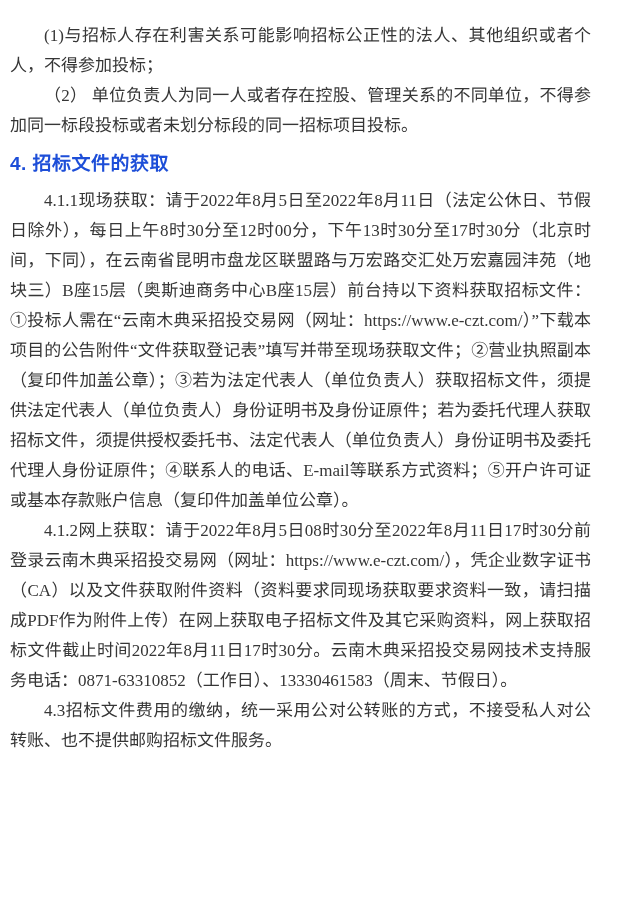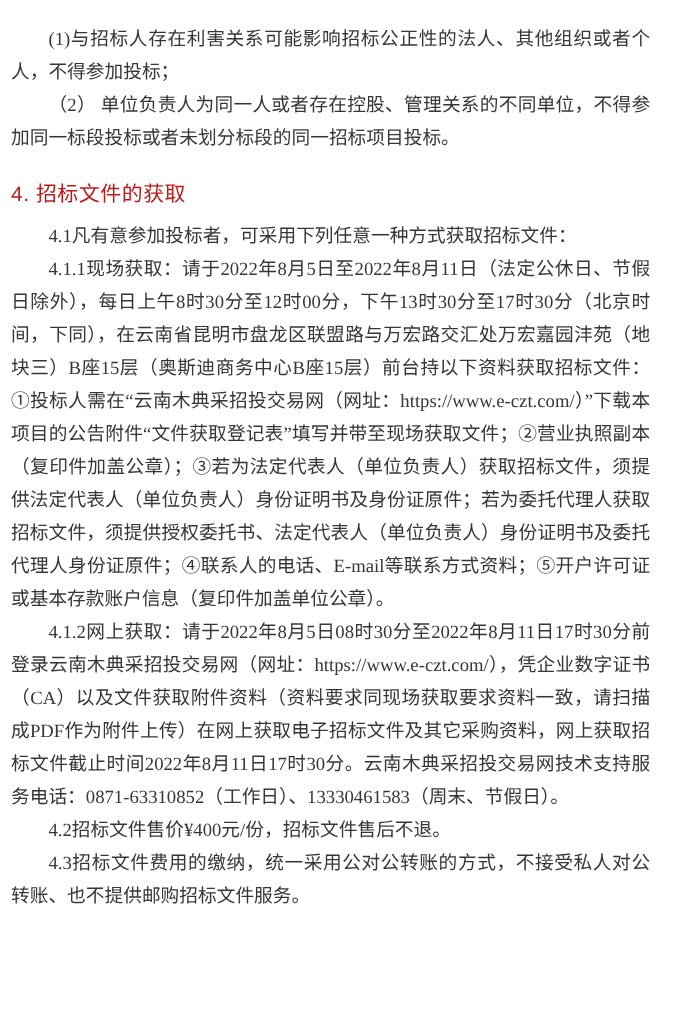--- a/index.html
+++ b/index.html
@@ -31,40 +31,38 @@
     text-justify: inter-ideograph;
   }
   p.body {
     margin: 0;
     text-indent: 2em;
     word-break: break-word;
     overflow-wrap: break-word;
     white-space: normal;
   }
   h2.heading {
-    margin: 21px 0 6px 0;
+    margin: 7px 0 6px 0;
     font-size: 19px;
     line-height: 32px;
-    font-weight: normal;
-    color: #b91c1c;
+    font-weight: bold;
+    color: #1d4ed8;
     text-indent: 0;
     font-family: "Liberation Sans", "DejaVu Sans", sans-serif;
     letter-spacing: 0.5px;
   }
   span.u {
     text-underline-offset: 3px;
   }
 </style>
 </head>
 <body>
 
 <div class="page">
   <div class="doc">
       <p class="body"><span>(1)与招标人存在利害关系可能影响招标公正性的法人、其他组织或者个人，不得参加投标；</span></p>
       <p class="body"><span>（2） 单位负责人为同一人或者存在控股、管理关系的不同单位，不得参加同一标段投标或者未划分标段的同一招标项目投标。</span></p>
       <h2 class="heading"><span>4. 招标文件的获取</span></h2>
-      <p class="body"><span>4.1凡有意参加投标者，可采用下列任意一种方式获取招标文件：</span></p>
       <p class="body"><span>4.1.1现场获取：请于</span><span class="u">2022</span><span>年</span><span class="u">8</span><span>月</span><span class="u">5</span><span>日至</span><span class="u">2022</span><span>年</span><span class="u">8</span><span>月</span><span class="u">11</span><span>日（法定公休日、节假日除外），每日上午8时30分至12时00分，下午13时30分至17时30分（北京时间，下同），在云南省昆明市盘龙区联盟路与万宏路交汇处万宏嘉园沣苑（地块三）B座15层（奥斯迪商务中心B座15层）前台持以下资料获取招标文件：①投标人需在“云南木典采招投交易网（网址：https://www.e-czt.com/）”下载本项目的公告附件“文件获取登记表”填写并带至现场获取文件；②营业执照副本（复印件加盖公章）；③若为法定代表人（单位负责人）获取招标文件，须提供法定代表人（单位负责人）身份证明书及身份证原件；若为委托代理人获取招标文件，须提供授权委托书、法定代表人（单位负责人）身份证明书及委托代理人身份证原件；④联系人的电话、E-mail等联系方式资料；⑤开户许可证或基本存款账户信息（复印件加盖单位公章）。</span></p>
       <p class="body"><span>4.1.2网上获取：请于2022年8月5日08时30分至2022年8月11日17时30分前登录云南木典采招投交易网（网址：https://www.e-czt.com/），凭企业数字证书（CA）以及文件获取附件资料（资料要求同现场获取要求资料一致，请扫描成PDF作为附件上传）在网上获取电子招标文件及其它采购资料，网上获取招标文件截止时间2022年8月11日17时30分。云南木典采招投交易网技术支持服务电话：0871-63310852（工作日）、13330461583（周末、节假日）。</span></p>
-      <p class="body"><span>4.2招标文件售价¥400元/份，招标文件售后不退。</span></p>
       <p class="body"><span>4.3招标文件费用的缴纳，统一采用公对公转账的方式，不接受私人对公转账、也不提供邮购招标文件服务。</span></p>
     </div>
 </div>
 
 </body></html>

